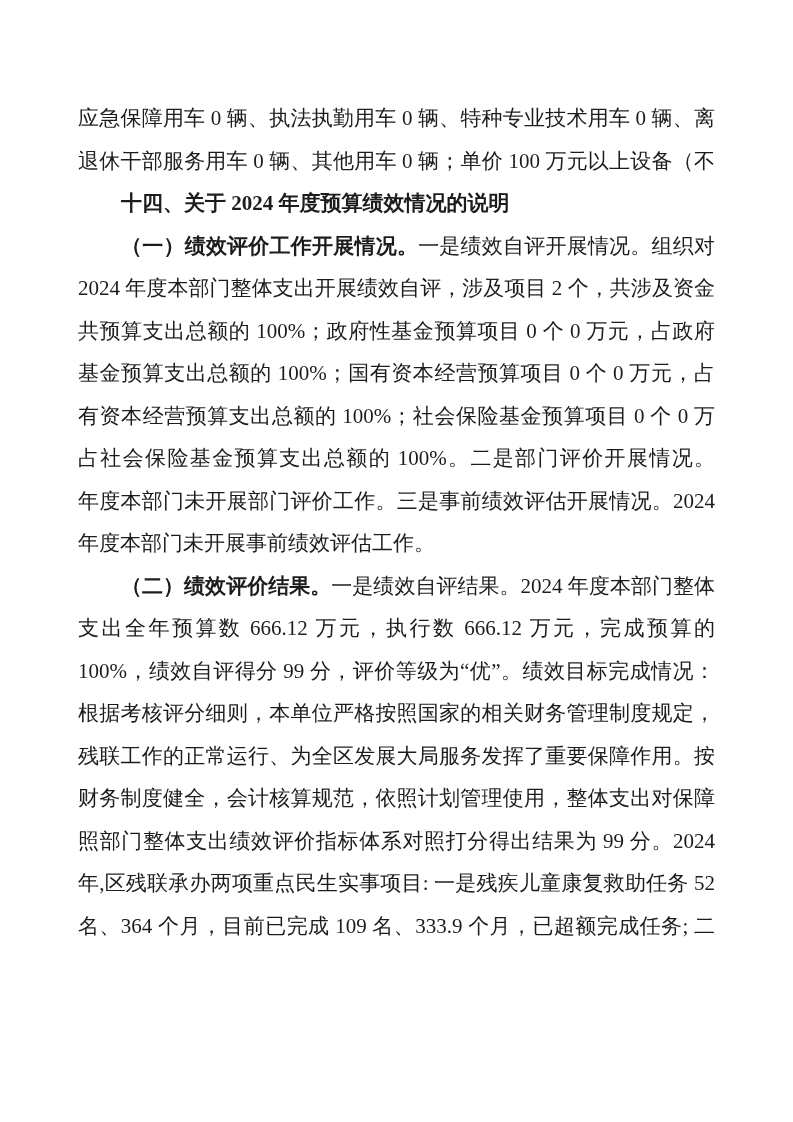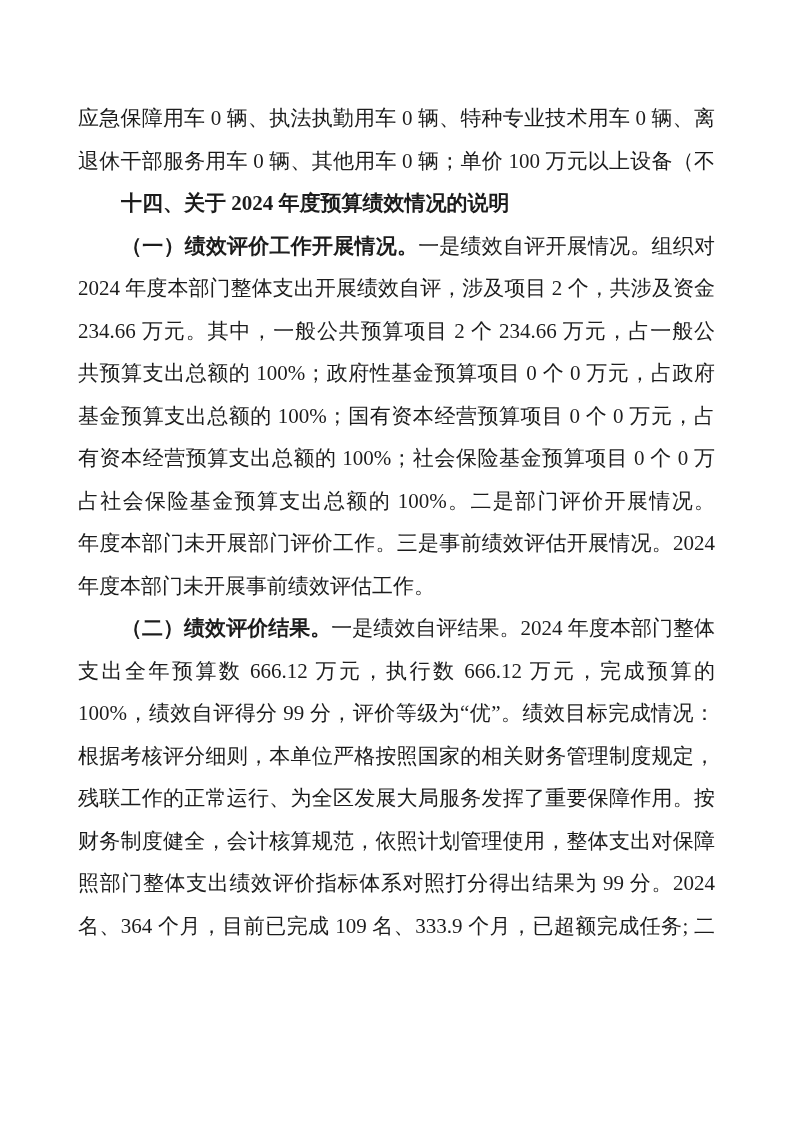--- a/index.html
+++ b/index.html
@@ -66,33 +66,33 @@
       <div class="block">
         <div class="line flush"><span>应急保障用车 0 辆、执法执勤用车 0 辆、特种专业技术用车 0 辆、离</span></div>
         <div class="line flush"><span>退休干部服务用车 0 辆、其他用车 0 辆；单价 100 万元以上设备（不</span></div>
       </div>
       <div class="block heading">
         <div class="line indent"><span class="b">十四、关于 2024 年度预算绩效情况的说明</span></div>
       </div>
       <div class="block">
         <div class="line flush indent"><span class="b">（一）绩效评价工作开展情况。</span><span>一是绩效自评开展情况。组织对</span></div>
         <div class="line flush"><span>2024 年度本部门整体支出开展绩效自评，涉及项目 2 个，共涉及资金</span></div>
-        <div class="line flush"><span>234.66 万元。其中，一般公共预算项目 2 个 234.66 万元，占一般公</span></div>
         <div class="line flush"><span>共预算支出总额的 100%；政府性基金预算项目 0 个 0 万元，占政府性</span></div>
         <div class="line flush"><span>基金预算支出总额的 100%；国有资本经营预算项目 0 个 0 万元，占国</span></div>
         <div class="line flush"><span>有资本经营预算支出总额的 100%；社会保险基金预算项目 0 个 0 万元，</span></div>
         <div class="line flush"><span>占社会保险基金预算支出总额的 100%。二是部门评价开展情况。2024</span></div>
         <div class="line flush"><span>年度本部门未开展部门评价工作。三是事前绩效评估开展情况。2024</span></div>
         <div class="line"><span>年度本部门未开展事前绩效评估工作。</span></div>
       </div>
       <div class="block">
         <div class="line flush indent"><span class="b">（二）绩效评价结果。</span><span>一是绩效自评结果。2024 年度本部门整体</span></div>
         <div class="line flush"><span>支出全年预算数 666.12 万元，执行数 666.12 万元，完成预算的</span></div>
         <div class="line flush"><span>100%，绩效自评得分 99 分，评价等级为“优”。绩效目标完成情况：</span></div>
         <div class="line flush"><span>根据考核评分细则，本单位严格按照国家的相关财务管理制度规定，</span></div>
         <div class="line flush"><span>残联工作的正常运行、为全区发展大局服务发挥了重要保障作用。按</span></div>
         <div class="line flush"><span>财务制度健全，会计核算规范，依照计划管理使用，整体支出对保障</span></div>
         <div class="line flush"><span>照部门整体支出绩效评价指标体系对照打分得出结果为 99 分。2024</span></div>
+        <div class="line flush"><span>年,区残联承办两项重点民生实事项目: 一是残疾儿童康复救助任务 52</span></div>
         <div class="line flush"><span>名、364 个月，目前已完成 109 名、333.9 个月，已超额完成任务; 二</span></div>
       </div>
     </div>
   <div class="footer">- 15 -</div>
 </div>
 
 </body></html>

